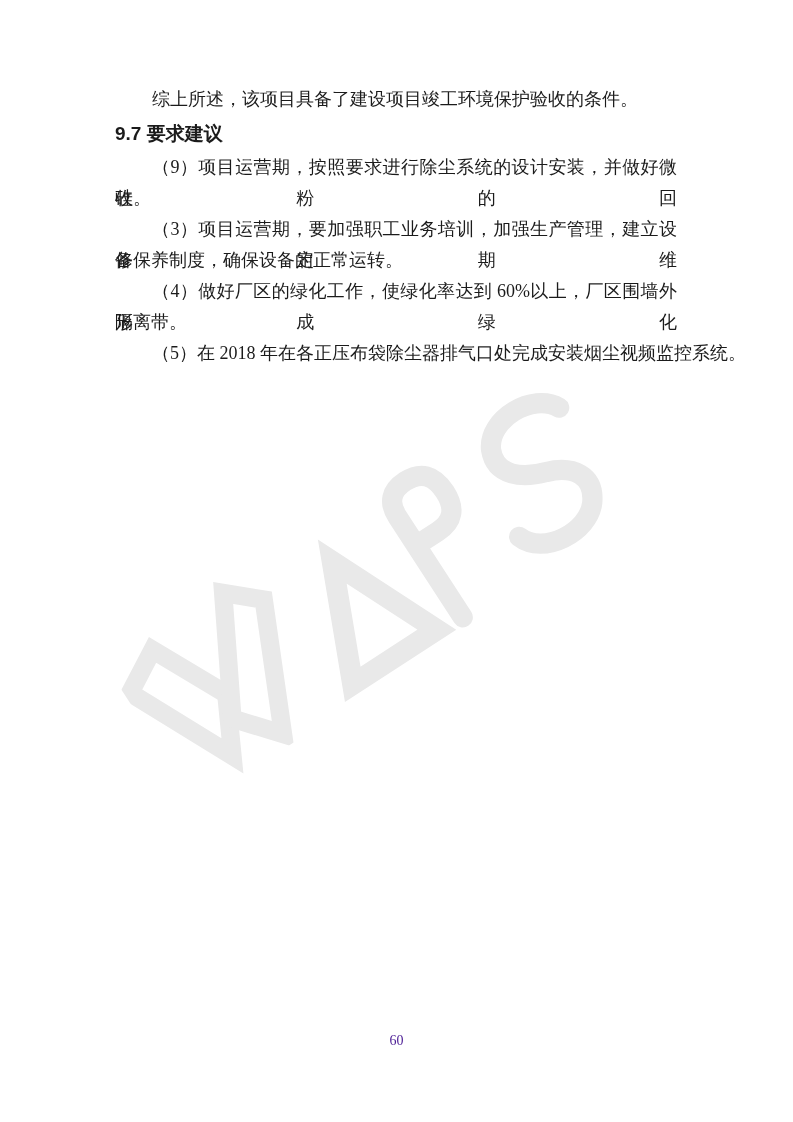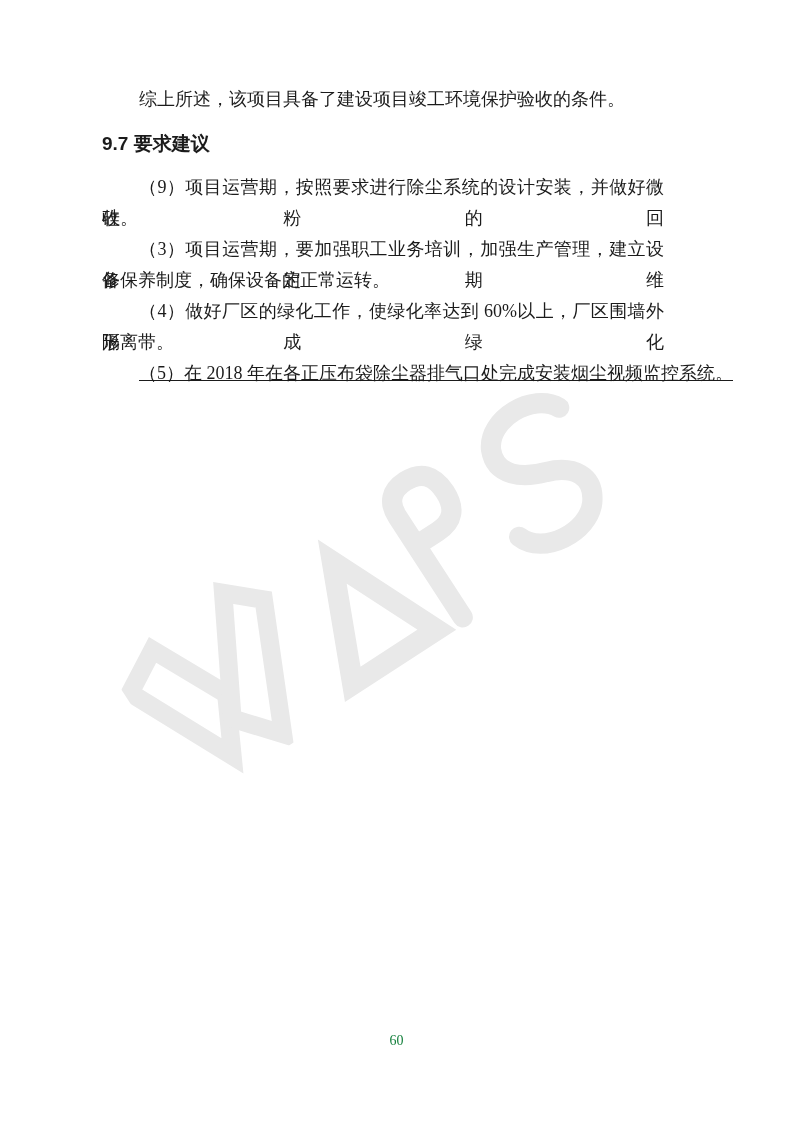--- a/index.html
+++ b/index.html
@@ -22,48 +22,48 @@
   }
   .watermark svg {
     position: absolute; left: 0; top: 0;
     transform: rotate(-33deg) scale(0.92);
     transform-origin: 50% 50%;
   }
 
   
   .content {
     position: absolute;
-    left: 102px; top: 84px;
+    left: 115px; top: 84px;
     width: 562px;
     font-size: 18px;
     line-height: 31px;
   }
   .line { height: 31px; line-height: 31px; white-space: nowrap; }
   .indent { text-indent: 37px; }
   .stretch {
     white-space: normal;
     text-align: justify;
     text-align-last: justify;
     text-justify: distribute;
   }
   .heading {
     font-family: "Liberation Sans", "DejaVu Sans", sans-serif;
     font-weight: bold;
     font-size: 19px;
-    margin: 13px 0;
+    margin: 3px 0;
   }
-  .nowrap { white-space: nowrap; text-decoration: underline; }
+  .nowrap { white-space: nowrap; }
 
   .footer {
     position: absolute;
     left: 0; top: 1033px;
     width: 100%;
     text-align: center;
     font-size: 14px;
-    color: #15803d;
+    color: #4c1d95;
   }
 </style>
 </head>
 <body style="color: rgb(27, 27, 27); background: rgb(255, 255, 255);">
 
 <div class="page">
 
   <div class="watermark">
     <svg width="600" height="200" viewBox="0 0 600 200" fill="none" xmlns="http://www.w3.org/2000/svg">
 

